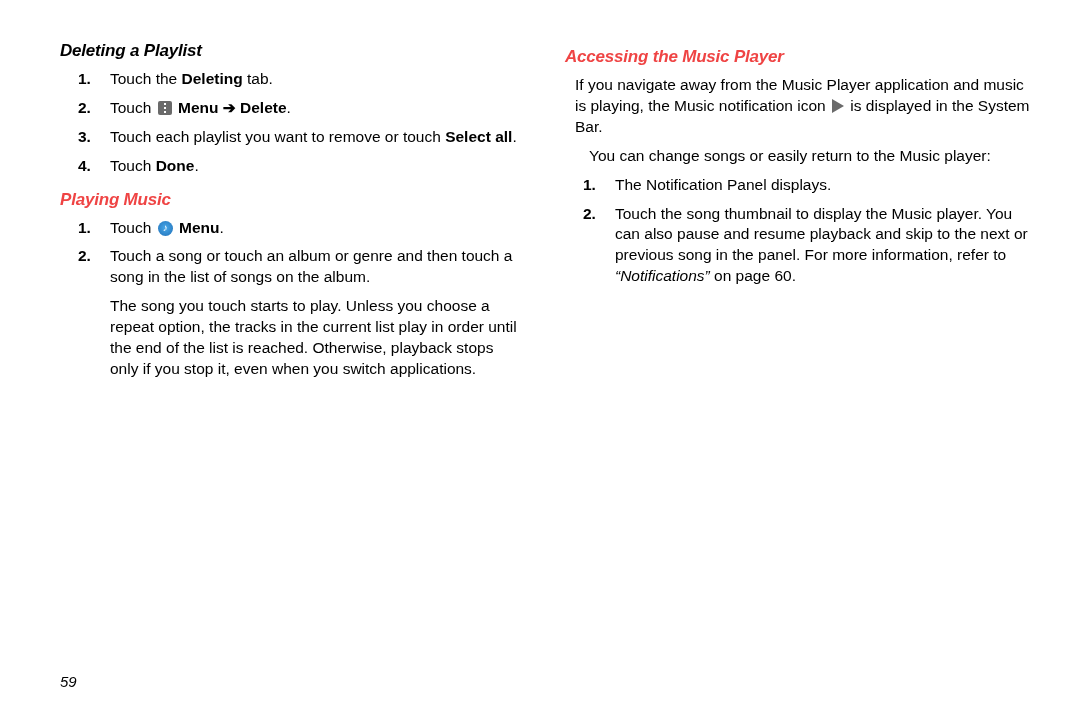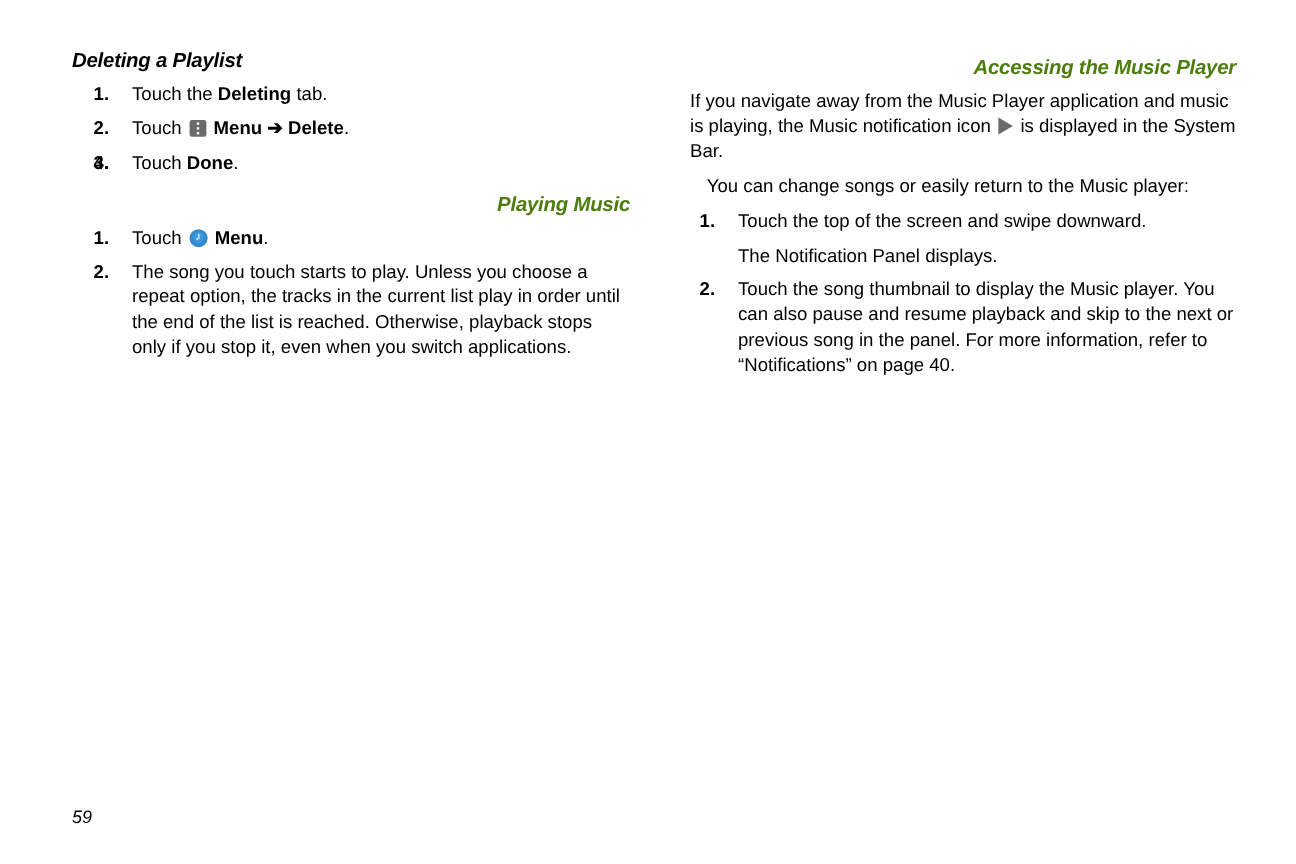--- a/index.html
+++ b/index.html
@@ -23,27 +23,26 @@
     flex: 1 1 50%;
     padding-right: 20px;
     font-size: 15.5px;
     line-height: 1.35;
   }
   .col + .col {
     padding-left: 20px;
     padding-right: 0;
   }
   h3.blue-bold-italic {
-    color: #4d7c0f;
+    color: #ef4444;
     font-style: italic;
     font-weight: 900;
     font-size: 17px;
     margin: 6px 0 6px 0;
     letter-spacing: -0.2px;
-    text-align: right;
   }
   h4.black-bold-italic {
     color: #000000;
     font-style: italic;
     font-weight: 900;
     font-size: 17px;
     margin: 0 0 6px 0;
     letter-spacing: -0.2px;
   }
   ol.steps {
@@ -55,21 +54,21 @@
     position: relative;
     margin: 0 0 8px 0;
   }
   ol.steps > li .num {
     position: absolute;
     left: -32px;
     top: 0;
     font-weight: 700;
   }
   .bold { font-weight: 700; }
-  .italic-quote { }
+  .italic-quote { font-style: italic; }
   .para {
     margin: 0 0 8px 0;
   }
   .sub-para {
     margin-top: 6px;
   }
   .page-number {
     position: absolute;
     left: 60px;
     bottom: 30px;
@@ -147,20 +146,23 @@
         </span>
       </li>
       <li>
         <span class="num">2.</span>
         <span>
           <span>Touch </span><span class="icon-menu"></span><span class="bold"> Menu ➔ Delete</span><span>.</span>
         </span>
       </li>
       <li>
         <span class="num">3.</span>
+        <span>
+          <span>Touch each playlist you want to remove or touch </span><span class="bold">Select all</span><span>.</span>
+        </span>
       </li>
       <li>
         <span class="num">4.</span>
         <span>
           <span>Touch </span><span class="bold">Done</span><span>.</span>
         </span>
       </li>
     </ol>
 
     <h3 class="blue-bold-italic">Playing Music</h3>
@@ -168,20 +170,21 @@
     <ol class="steps">
       <li>
         <span class="num">1.</span>
         <span>
           <span>Touch </span><span class="icon-music"></span><span class="bold"> Menu</span><span>.</span>
         </span>
       </li>
       <li>
         <span class="num">2.</span>
         <div>
+          <div class="para">Touch a song or touch an album or genre and then touch a song in the list of songs on the album.</div>
           <div class="para sub-para">The song you touch starts to play. Unless you choose a repeat option, the tracks in the current list play in order until the end of the list is reached. Otherwise, playback stops only if you stop it, even when you switch applications.</div>
         </div>
       </li>
     </ol>
 
   </div>
 
   <div class="col">
 
     <h3 class="blue-bold-italic">Accessing the Music Player</h3>
@@ -189,28 +192,27 @@
     <p class="para" style="margin-left:10px;">
       <span>If you navigate away from the Music Player application and music is playing, the Music notification icon </span><span class="icon-play"></span><span> is displayed in the System Bar.</span>
     </p>
 
     <p class="para" style="margin-left:24px;">You can change songs or easily return to the Music player:</p>
 
     <ol class="steps">
       <li>
         <span class="num">1.</span>
         <div>
-          <div class="para">Touch the top of the screen and swipe downward.</div>
           <div class="para">The Notification Panel displays.</div>
         </div>
       </li>
       <li>
         <span class="num">2.</span>
         <span>
-          <span>Touch the song thumbnail to display the Music player. You can also pause and resume playback and skip to the next or previous song in the panel. For more information, refer to </span><span class="italic-quote">“Notifications”</span><span> on page 40.</span>
+          <span>Touch the song thumbnail to display the Music player. You can also pause and resume playback and skip to the next or previous song in the panel. For more information, refer to </span><span class="italic-quote">“Notifications”</span><span> on page 60.</span>
         </span>
       </li>
     </ol>
 
   </div>
 
   <div class="page-number">59</div>
 
 </div>
 

